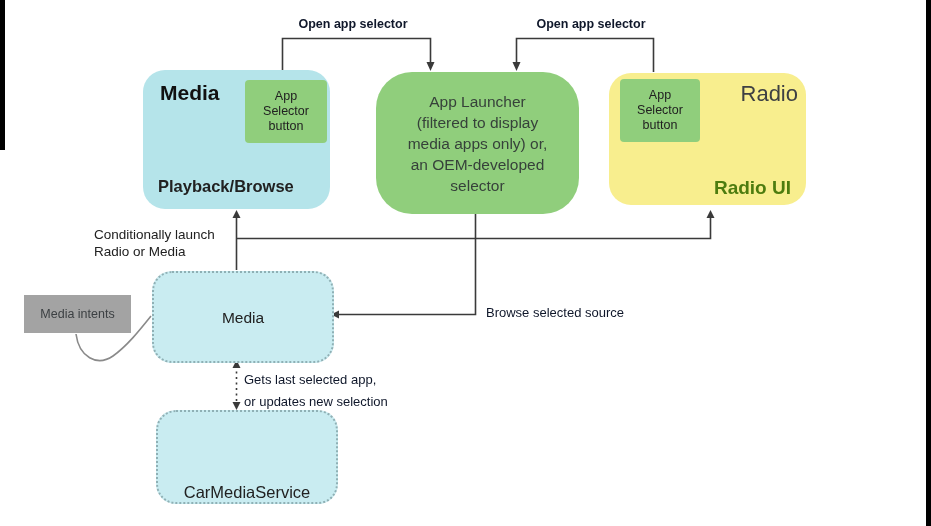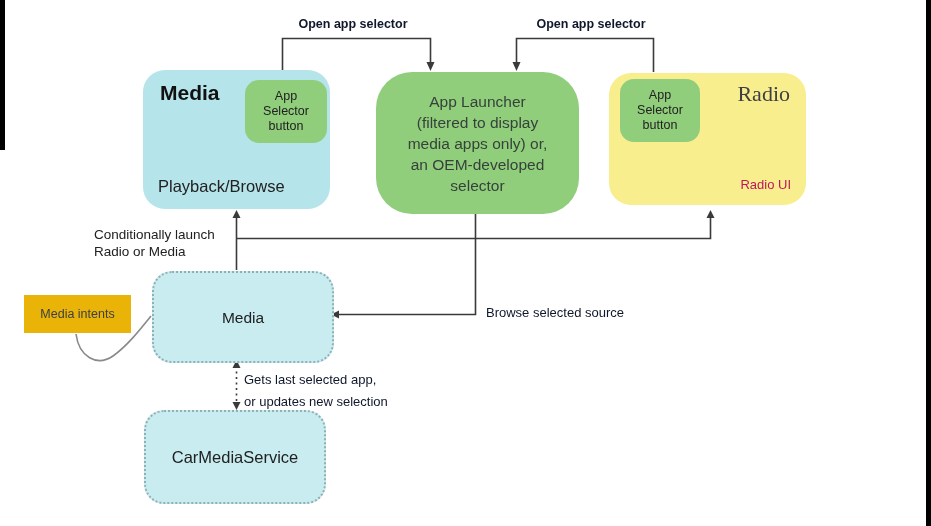--- a/index.html
+++ b/index.html
@@ -9,44 +9,44 @@
   }
   .abs{position:absolute;}
   .edge-bar{position:absolute;background:#000;}
   .box{position:absolute;box-sizing:border-box;}
   .label{position:absolute;color:#0f172a;}
   .pre{white-space:pre-line;}
 
   
   #media-box{left:143px;top:70px;width:187px;height:139px;border-radius:22px;}
   #media-title{left:17px;top:11px;font-size:21px;font-weight:700;color:#111;}
-  #media-subtitle{left:15px;top:107px;font-size:16.5px;font-weight:400;color:#212121;}
+  #media-subtitle{left:15px;top:107px;font-size:16.5px;font-weight:700;color:#212121;}
   .selector-btn{
-    position:absolute;border-radius:14px;display:flex;align-items:center;justify-content:center;
+    position:absolute;border-radius:4px;display:flex;align-items:center;justify-content:center;
     font-size:12.5px;line-height:15px;text-align:center;color:#212121;white-space:pre-line;
   }
   #media-selector-btn{left:102px;top:10px;width:82px;height:63px;}
   #applauncher-box{
     left:376px;top:72px;width:203px;height:142px;border-radius:36px;
     display:flex;align-items:center;justify-content:center;
   }
   #applauncher-text{font-size:15.5px;line-height:21px;color:#36413a;text-align:center;white-space:pre-line;}
   #radio-box{left:609px;top:73px;width:197px;height:132px;border-radius:22px;}
   #radio-selector-btn{left:11px;top:6px;width:80px;height:63px;}
-  #radio-title{position:absolute;right:16px;top:8px;font-size:22px;font-weight:500;color:#3e4043;font-family:Liberation Serif, serif;}
-  #radio-subtitle{position:absolute;right:15px;top:104px;font-size:13px;font-weight:400;color:#be185d;}
+  #radio-title{position:absolute;right:8px;top:8px;font-size:22px;font-weight:500;color:#3e4043;}
+  #radio-subtitle{position:absolute;right:15px;top:104px;font-size:19px;font-weight:700;color:#4d7c0f;}
 
   
   .dashed-box{
     position:absolute;border-radius:20px;border:2px dotted #8fb0b5;
     display:flex;flex-direction:column;align-items:center;justify-content:center;
   }
   #dispatcher-box{left:152px;top:271px;width:178px;height:88px;}
   #dispatcher-box .line{font-size:15.5px;line-height:21px;font-weight:500;color:#212121;}
-  #carmedia-box{left:144px;top:410px;width:178px;height:90px;}
+  #carmedia-box{left:156px;top:410px;width:178px;height:90px;justify-content:flex-end;}
   #carmedia-label{font-size:16.5px;font-weight:500;color:#212121;}
 
   #mediaintents-box{
     left:24px;top:295px;width:107px;height:38px;display:flex;align-items:center;justify-content:center;
     font-size:12.5px;color:#3c4043;
   }
 
   
   #open-app-selector-left{left:293px;top:17px;width:120px;font-size:12.5px;font-weight:600;text-align:center;}
   #open-app-selector-right{left:531px;top:17px;width:120px;font-size:12.5px;font-weight:600;text-align:center;}
@@ -113,21 +113,21 @@
   </div>
 
   <div id="dispatcher-box" class="dashed-box" style="background-color: rgb(201, 236, 241);">
     <div class="line">Media</div>
   </div>
 
   <div id="carmedia-box" class="dashed-box" style="background-color: rgb(201, 236, 241);">
     <div id="carmedia-label">CarMediaService</div>
   </div>
 
-  <div id="mediaintents-box" class="box" style="background-color: #eab308;">
+  <div id="mediaintents-box" class="box" style="background-color: #a3a3a3;">
     <span>Media intents</span>
   </div>
 
   <div id="open-app-selector-left" class="label">Open app selector</div>
   <div id="open-app-selector-right" class="label">Open app selector</div>
   <div id="conditionally-launch" class="label pre">Conditionally launch
 Radio or Media</div>
   <div id="launch-selected-source" class="label">Browse selected source</div>
   <div id="gets-last-selected" class="label pre">Gets last selected app,
 or updates new selection</div>

